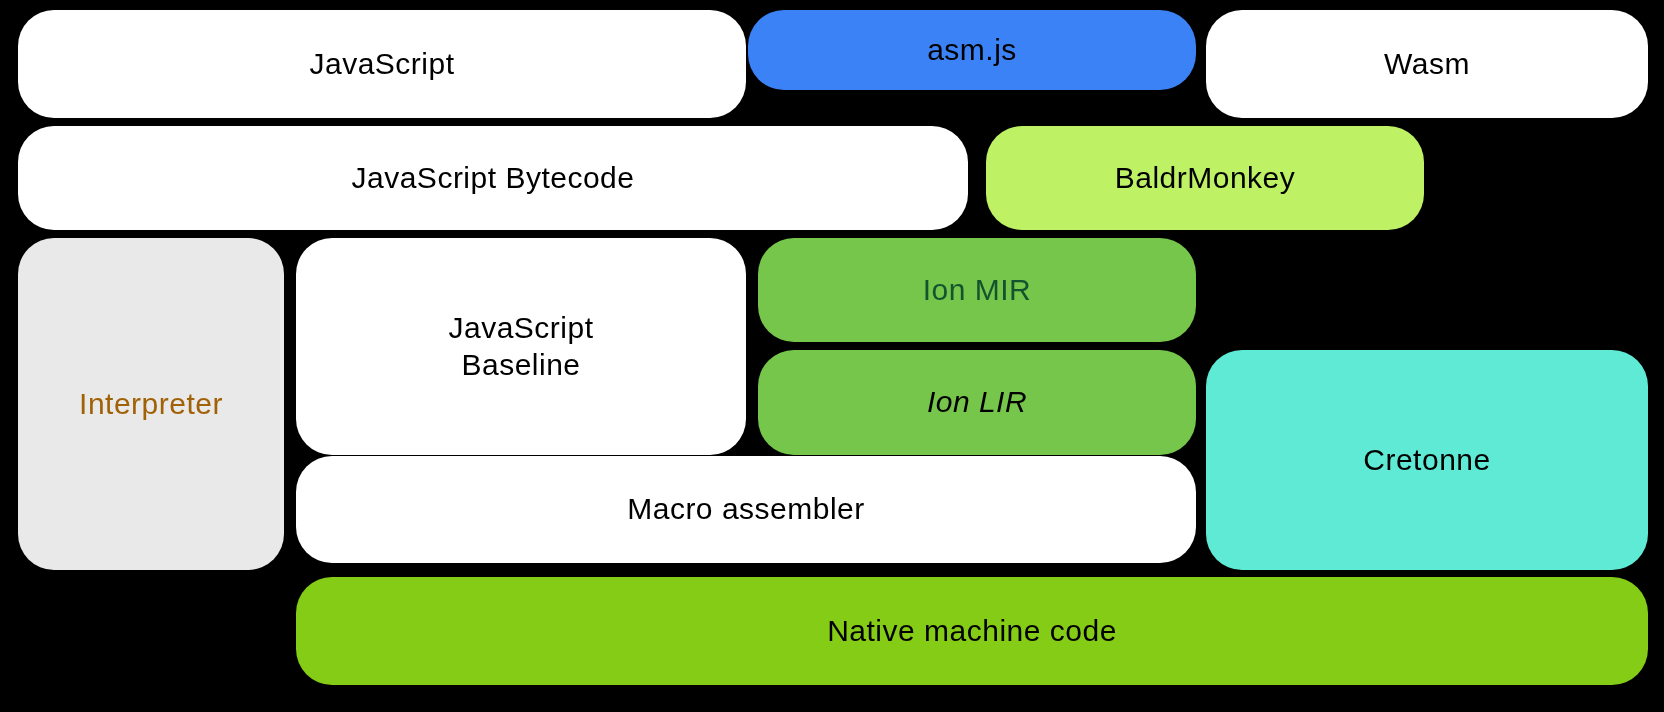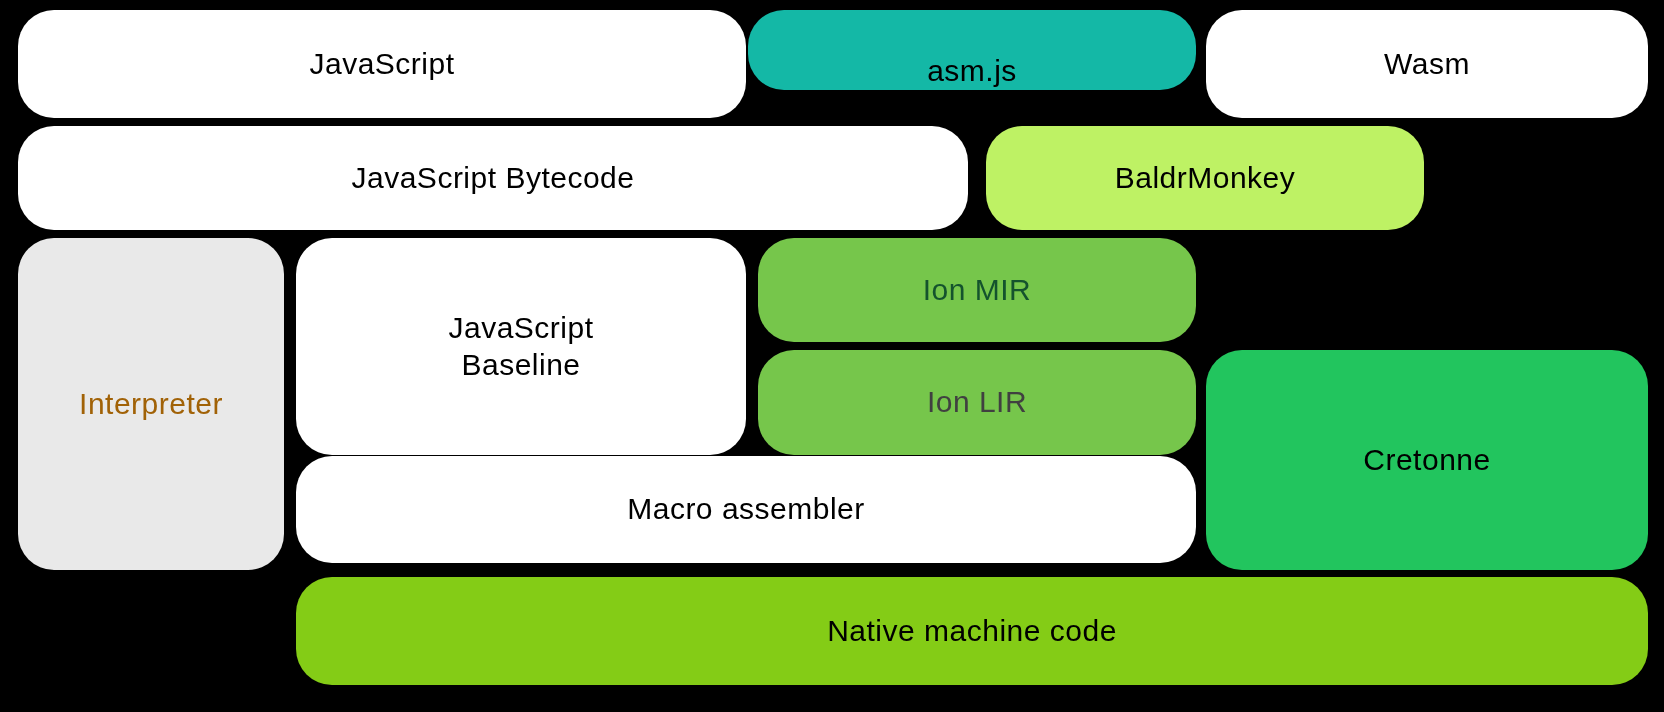--- a/index.html
+++ b/index.html
@@ -32,21 +32,21 @@
     letter-spacing: 0.5px;
   }
 </style>
 </head>
 <body>
 
 <div id="canvas" style="width: 1664px; height: 712px; background: rgb(0, 0, 0);">
   <div class="box" style="left: 18px; top: 10px; width: 728px; height: 108px; background: rgb(255, 255, 255);">
       <span class="box-label" style="color: rgb(0, 0, 0);">JavaScript</span>
     </div>
-  <div class="box" style="left: 748px; top: 10px; width: 448px; height: 80px; background: #14b8a6; align-items: flex-end;">
+  <div class="box" style="left: 748px; top: 10px; width: 448px; height: 80px; background: #3b82f6;">
       <span class="box-label" style="color: rgb(0, 0, 0);">asm.js</span>
     </div>
   <div class="box" style="left: 18px; top: 126px; width: 950px; height: 104px; background: rgb(255, 255, 255);">
       <span class="box-label" style="color: rgb(0, 0, 0);">JavaScript Bytecode</span>
     </div>
   <div class="box" style="left: 1206px; top: 10px; width: 442px; height: 108px; background: rgb(255, 255, 255);">
       <span class="box-label" style="color: rgb(0, 0, 0);">Wasm</span>
     </div>
   <div class="box" style="left: 986px; top: 126px; width: 438px; height: 104px; background: #bef264;">
       <span class="box-label" style="color: rgb(0, 0, 0);">BaldrMonkey</span>
@@ -55,23 +55,23 @@
       <span class="box-label" style="color: #a16207;">Interpreter</span>
     </div>
   <div class="box" style="left: 296px; top: 238px; width: 450px; height: 217px; background: rgb(255, 255, 255);">
       <span class="box-label" style="color: rgb(0, 0, 0);">JavaScript
 Baseline</span>
     </div>
   <div class="box" style="left: 758px; top: 238px; width: 438px; height: 104px; background: rgb(118, 198, 75);">
       <span class="box-label" style="color: #14532d;">Ion MIR</span>
     </div>
   <div class="box" style="left: 758px; top: 350px; width: 438px; height: 105px; background: rgb(118, 198, 75);">
-      <span class="box-label" style="color: #404040;">Ion LIR</span>
+      <span class="box-label" style="color: #000000; font-style: italic;">Ion LIR</span>
     </div>
-  <div class="box" style="left: 1206px; top: 350px; width: 442px; height: 220px; background: #22c55e;">
+  <div class="box" style="left: 1206px; top: 350px; width: 442px; height: 220px; background: #5eead4;">
       <span class="box-label" style="color: rgb(0, 0, 0);">Cretonne</span>
     </div>
   <div class="box" style="left: 296px; top: 456px; width: 900px; height: 107px; background: rgb(255, 255, 255);">
       <span class="box-label" style="color: rgb(0, 0, 0);">Macro assembler</span>
     </div>
   <div class="box" style="left: 296px; top: 577px; width: 1352px; height: 108px; background: #84cc16;">
       <span class="box-label" style="color: rgb(0, 0, 0);">Native machine code</span>
     </div>
 </div>
 

